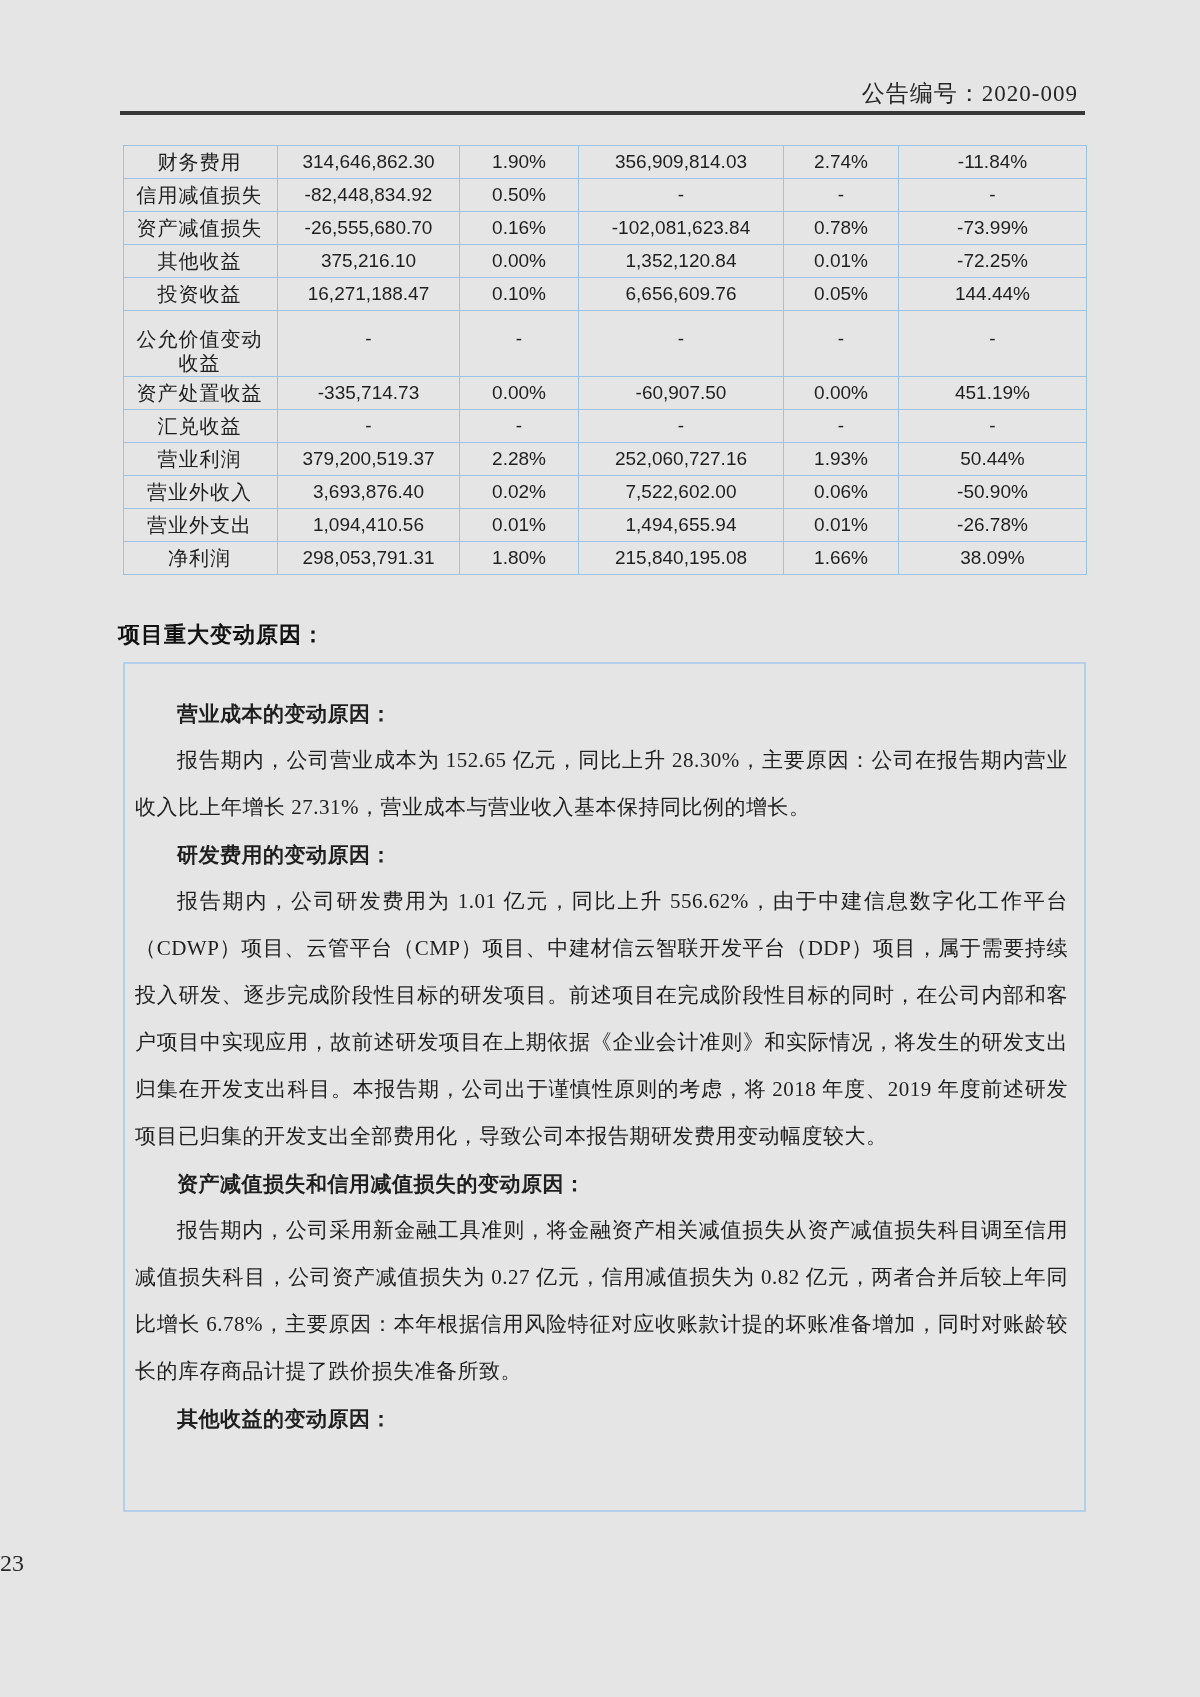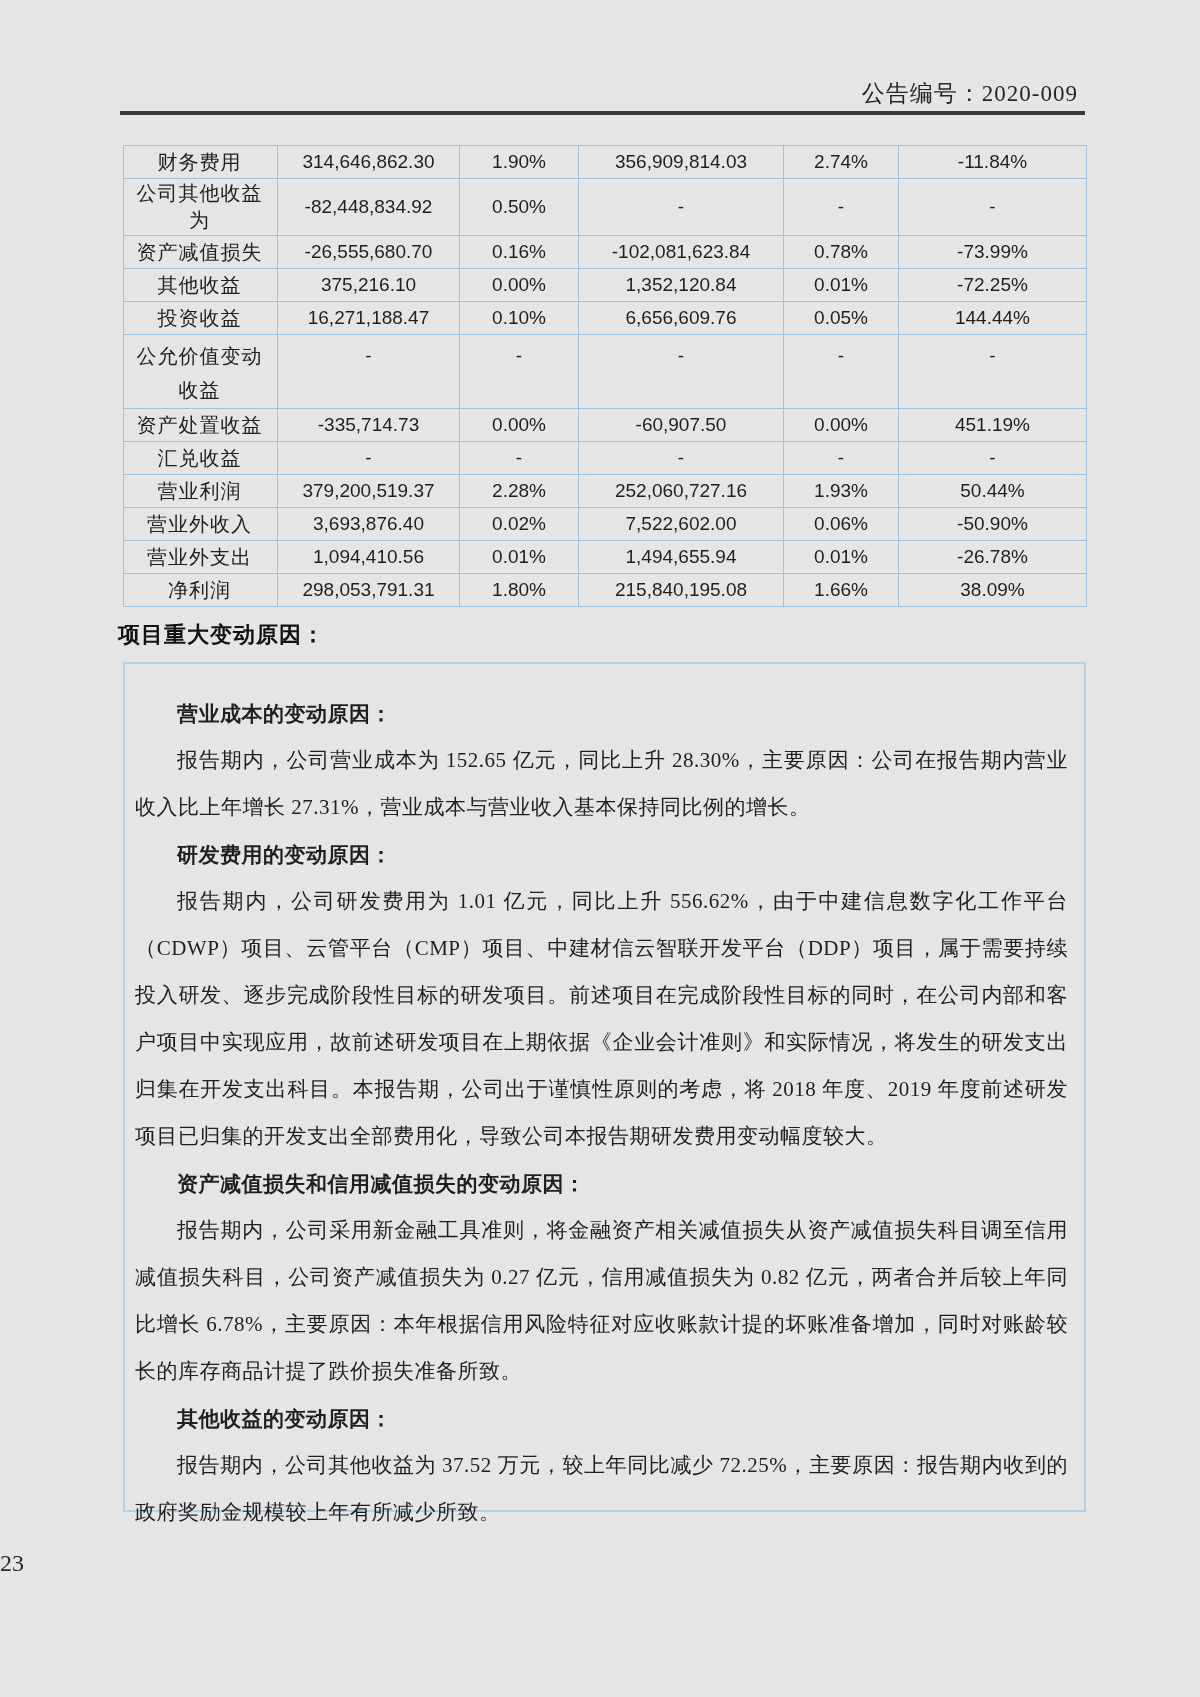--- a/index.html
+++ b/index.html
@@ -60,22 +60,22 @@
     letter-spacing:1px;
   }
   table.fin td.num{
     text-align:center;
     font-family:Liberation Sans, sans-serif;
     font-size:19px;
   }
   table.fin tr.tall td{
     height:66px;
     vertical-align:top;
-    padding-top:4px;
-    line-height:34px;
+    padding-top:16px;
+    line-height:24px;
   }
   
   .section-title{
     position:absolute;
     top:620px;
     left:118px;
     font-family:"Liberation Sans","DejaVu Sans",sans-serif;
     font-weight:bold;
     font-size:22px;
     color:#111;
@@ -138,21 +138,21 @@
     <tbody>
         <tr>
           <td class="label">财务费用</td>
           <td class="num">314,646,862.30</td>
           <td class="num">1.90%</td>
           <td class="num">356,909,814.03</td>
           <td class="num">2.74%</td>
           <td class="num">-11.84%</td>
         </tr>
         <tr>
-          <td class="label">公司其他收益为</td>
+          <td class="label">信用减值损失</td>
           <td class="num">-82,448,834.92</td>
           <td class="num">0.50%</td>
           <td class="num">-</td>
           <td class="num">-</td>
           <td class="num">-</td>
         </tr>
         <tr>
           <td class="label">资产减值损失</td>
           <td class="num">-26,555,680.70</td>
           <td class="num">0.16%</td>
@@ -245,19 +245,18 @@
     <div>
       <div class="sec-heading">研发费用的变动原因：</div>
       <div class="sec-body">报告期内，公司研发费用为 1.01 亿元，同比上升 556.62%，由于中建信息数字化工作平台（CDWP）项目、云管平台（CMP）项目、中建材信云智联开发平台（DDP）项目，属于需要持续投入研发、逐步完成阶段性目标的研发项目。前述项目在完成阶段性目标的同时，在公司内部和客户项目中实现应用，故前述研发项目在上期依据《企业会计准则》和实际情况，将发生的研发支出归集在开发支出科目。本报告期，公司出于谨慎性原则的考虑，将 2018 年度、2019 年度前述研发项目已归集的开发支出全部费用化，导致公司本报告期研发费用变动幅度较大。</div>
     </div>
     <div>
       <div class="sec-heading">资产减值损失和信用减值损失的变动原因：</div>
       <div class="sec-body">报告期内，公司采用新金融工具准则，将金融资产相关减值损失从资产减值损失科目调至信用减值损失科目，公司资产减值损失为 0.27 亿元，信用减值损失为 0.82 亿元，两者合并后较上年同比增长 6.78%，主要原因：本年根据信用风险特征对应收账款计提的坏账准备增加，同时对账龄较长的库存商品计提了跌价损失准备所致。</div>
     </div>
     <div>
       <div class="sec-heading">其他收益的变动原因：</div>
-      <div class="sec-body">报告期内，公司其他收益为 37.52 万元，较上年同比减少 72.25%，主要原因：报告期内收到的政府奖励金规模较上年有所减少所致。</div>
     </div>
   </div>
 
   <div class="page-number">23</div>
 
 </div>
 
 </body></html>

